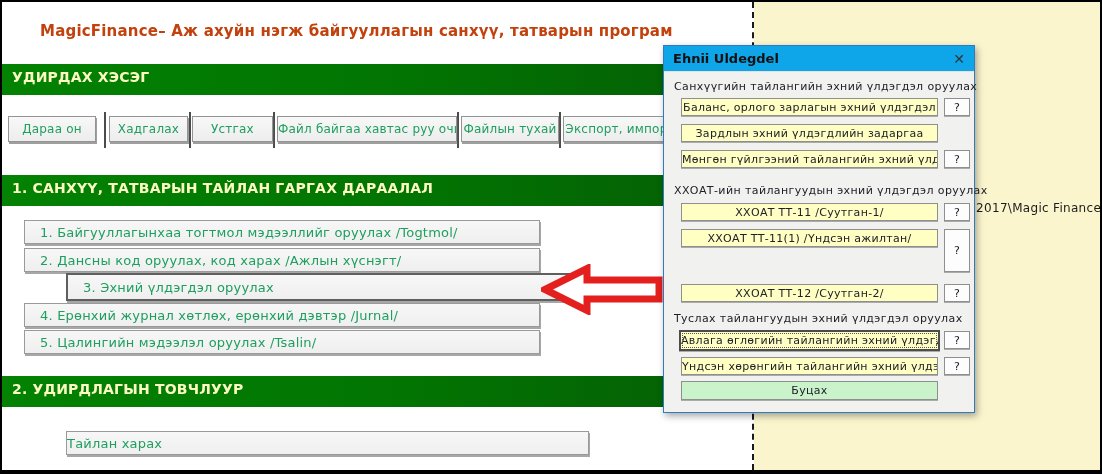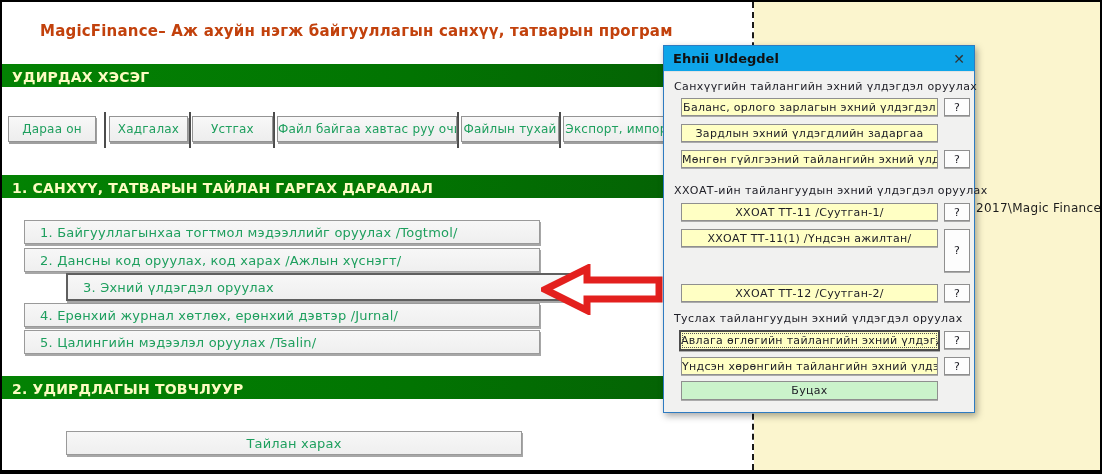--- a/index.html
+++ b/index.html
@@ -12,21 +12,21 @@
   }
 
   
   .yellow-panel { position:absolute; left:752px; top:0; width:346px; height:468px; background:#FBF5CE; }
   .pagebreak { position:absolute; left:750px; top:0; width:0; height:468px; border-left:2px dashed #1a1a1a; }
   .side-text { position:absolute; left:970px; top:199px; font-size:12px; color:#1c1c1c; letter-spacing:.3px; white-space:nowrap; }
 
   .app-title { position:absolute; left:38px; top:20px; font-size:15px; font-weight:bold; color:#c2410c; letter-spacing:.2px; }
 
   .greenbar {
-    position:absolute; left:0; width:744px; height:23px;
+    position:absolute; left:0; width:744px; height:31px;
     background:linear-gradient(to right,#038203 0%, #027402 55%, #055E05 100%);
     color:#FCFCC2; font-size:14px; font-weight:bold; line-height:27px; padding-left:10px; letter-spacing:.2px;
   }
   .bar1 { top:62px; } .bar2 { top:173px; } .bar3 { top:374px; }
 
   
   .tbtn {
     position:absolute; top:114px; height:26px; background:linear-gradient(#f8f8f8,#ededed);
     border:1px solid #949494; box-shadow:1px 2px 0 rgba(95,95,95,.6);
     color:#1E9F5E; font-size:12px; text-align:center; letter-spacing:.2px; cursor:pointer;
@@ -46,24 +46,24 @@
     position:absolute; left:22px; width:516px; height:24px;
     background:linear-gradient(#f7f7f7,#efefef); border:1px solid #9a9a9a;
     box-shadow:1px 2px 0 rgba(95,95,95,.55);
     color:#1E9F5E; font-size:13px; text-align:left; padding-left:15px; letter-spacing:.2px; cursor:pointer;
     font-family:"DejaVu Sans","Liberation Sans",sans-serif; white-space:nowrap; overflow:hidden;
   }
   .m0 { top:218px; } .m1 { top:246px; } .m3 { top:301px; } .m4 { top:328px; }
   .m2 { top:271px; left:20px; width:522px; height:28px; border:2px solid #5f5f5f;margin-left:44px; }
 
   .report-btn {
-    position:absolute; left:64px; top:429px; width:456px; height:24px;
+    position:absolute; left:64px; top:429px; width:523px; height:24px;
     background:linear-gradient(#f7f7f7,#efefef); border:1px solid #9a9a9a;
     box-shadow:1px 2px 0 rgba(95,95,95,.55);
-    color:#1E9F5E; font-size:13px; text-align:center; letter-spacing:.2px; cursor:pointer;
+    color:#1E9F5E; font-size:13px; text-align:left; letter-spacing:.2px; cursor:pointer;
     font-family:"DejaVu Sans","Liberation Sans",sans-serif;
   }
 
   .arrow-wrap { position:absolute; left:539px; top:262px; width:123px; height:51px; }
 
   
   .dialog {
     position:absolute; left:661px; top:43px; width:312px; height:368px;
     background:#F1F1F0; border:1px solid #2E7BC1; box-shadow:2px 3px 7px rgba(0,0,0,.35);
   }

